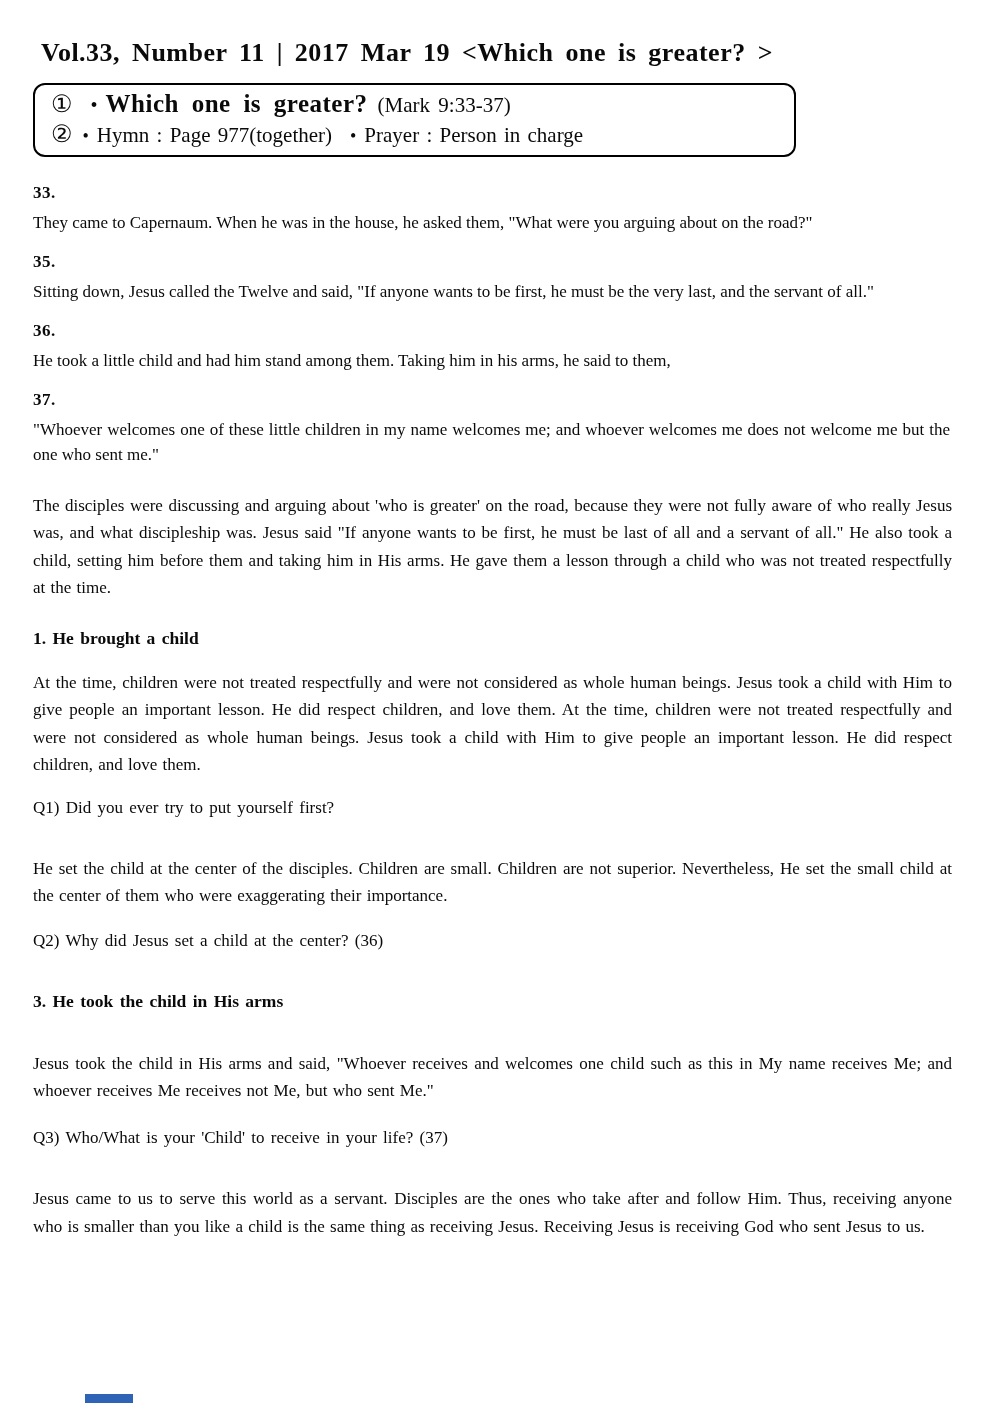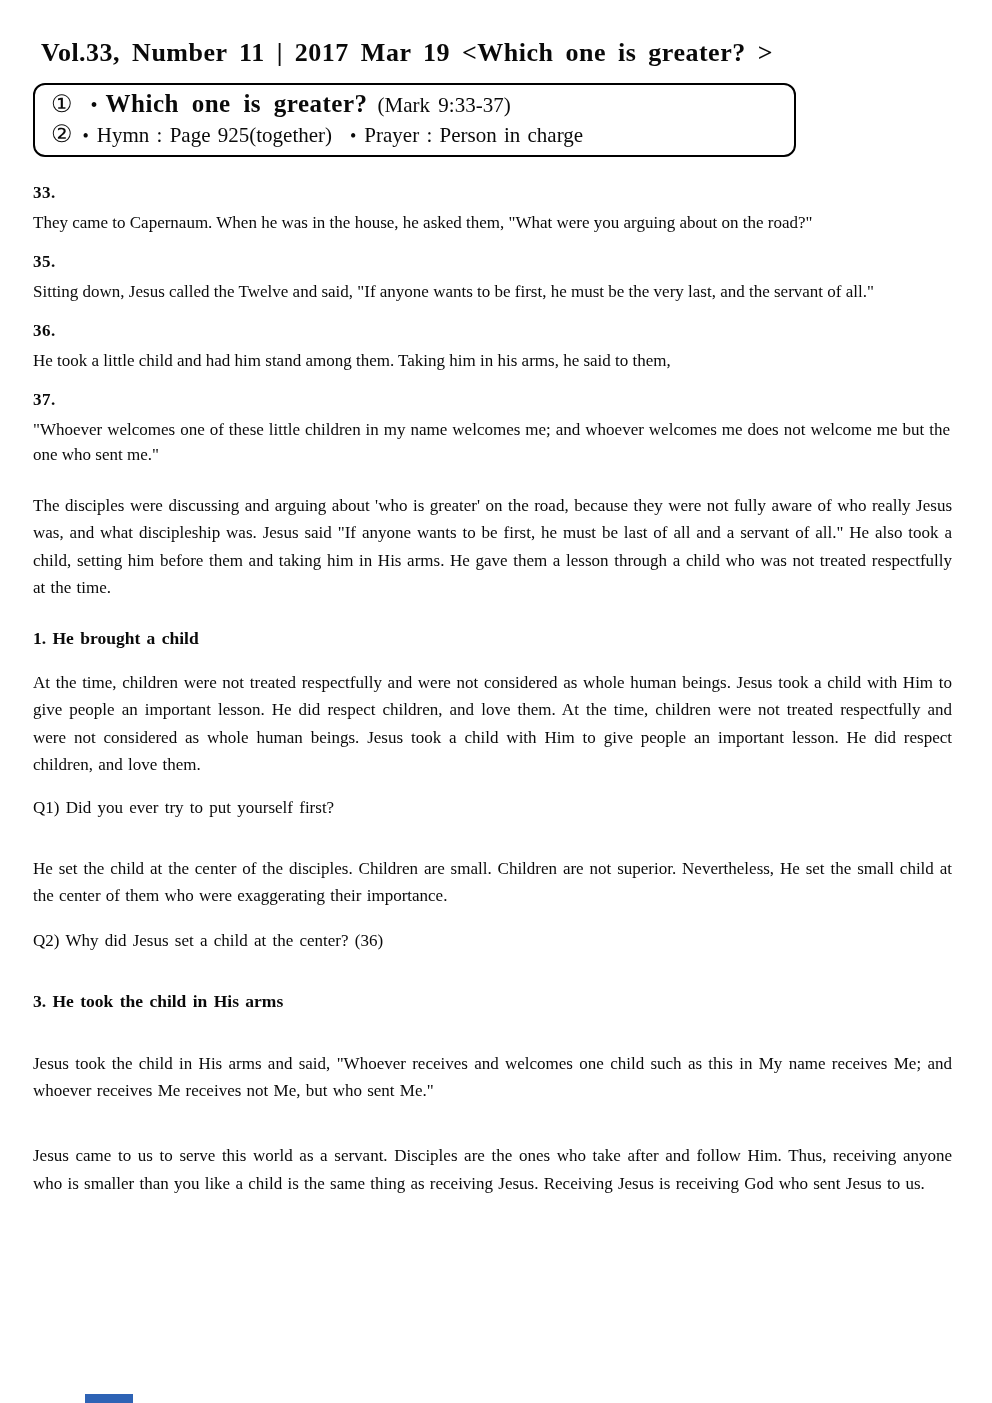--- a/index.html
+++ b/index.html
@@ -119,21 +119,21 @@
   <div class="info-box">
     <div class="info-line line1">
       <span class="circ-num">①</span>
       <span class="bullet">•</span>
       <span class="main-title">Which one is greater?</span>
       <span class="scripture-ref">(Mark 9:33-37)</span>
     </div>
     <div class="info-line line2">
       <span class="circ-num">②</span>
       <span class="bullet1">•</span>
-      <span class="seg">Hymn : Page 925(together)</span>
+      <span class="seg">Hymn : Page 977(together)</span>
       <span class="bullet2">•</span>
       <span class="seg">Prayer : Person in charge</span>
     </div>
   </div>
 
   <div class="verses">
     <div class="verse">
       <span class="verse-num">33.</span>
       <span class="verse-text">They came to Capernaum. When he was in the house, he asked them, "What were you arguing about on the road?"</span>
     </div>
@@ -155,18 +155,19 @@
 
   <div class="section-heading h1">1. He brought a child</div>
   <div class="para p1">At the time, children were not treated respectfully and were not considered as whole human beings. Jesus took a child with Him to give people an important lesson. He did respect children, and love them. At the time, children were not treated respectfully and were not considered as whole human beings. Jesus took a child with Him to give people an important lesson. He did respect children, and love them.</div>
   <div class="q-line q1">Q1) Did you ever try to put yourself first?</div>
 
   <div class="para p2">He set the child at the center of the disciples. Children are small. Children are not superior. Nevertheless, He set the small child at the center of them who were exaggerating their importance.</div>
   <div class="q-line q2">Q2) Why did Jesus set a child at the center? (36)</div>
 
   <div class="section-heading h3">3. He took the child in His arms</div>
   <div class="para p3">Jesus took the child in His arms and said, "Whoever receives and welcomes one child such as this in My name receives Me; and whoever receives Me receives not Me, but who sent Me."</div>
+  <div class="q-line q3">Q3) Who/What is your 'Child' to receive in your life? (37)</div>
 
   <div class="para conclusion">Jesus came to us to serve this world as a servant. Disciples are the ones who take after and follow Him. Thus, receiving anyone who is smaller than you like a child is the same thing as receiving Jesus. Receiving Jesus is receiving God who sent Jesus to us.</div>
 
   <div class="footer-bar" style="background: rgb(46, 99, 181);"></div>
 
 </div>
 
 </body></html>

